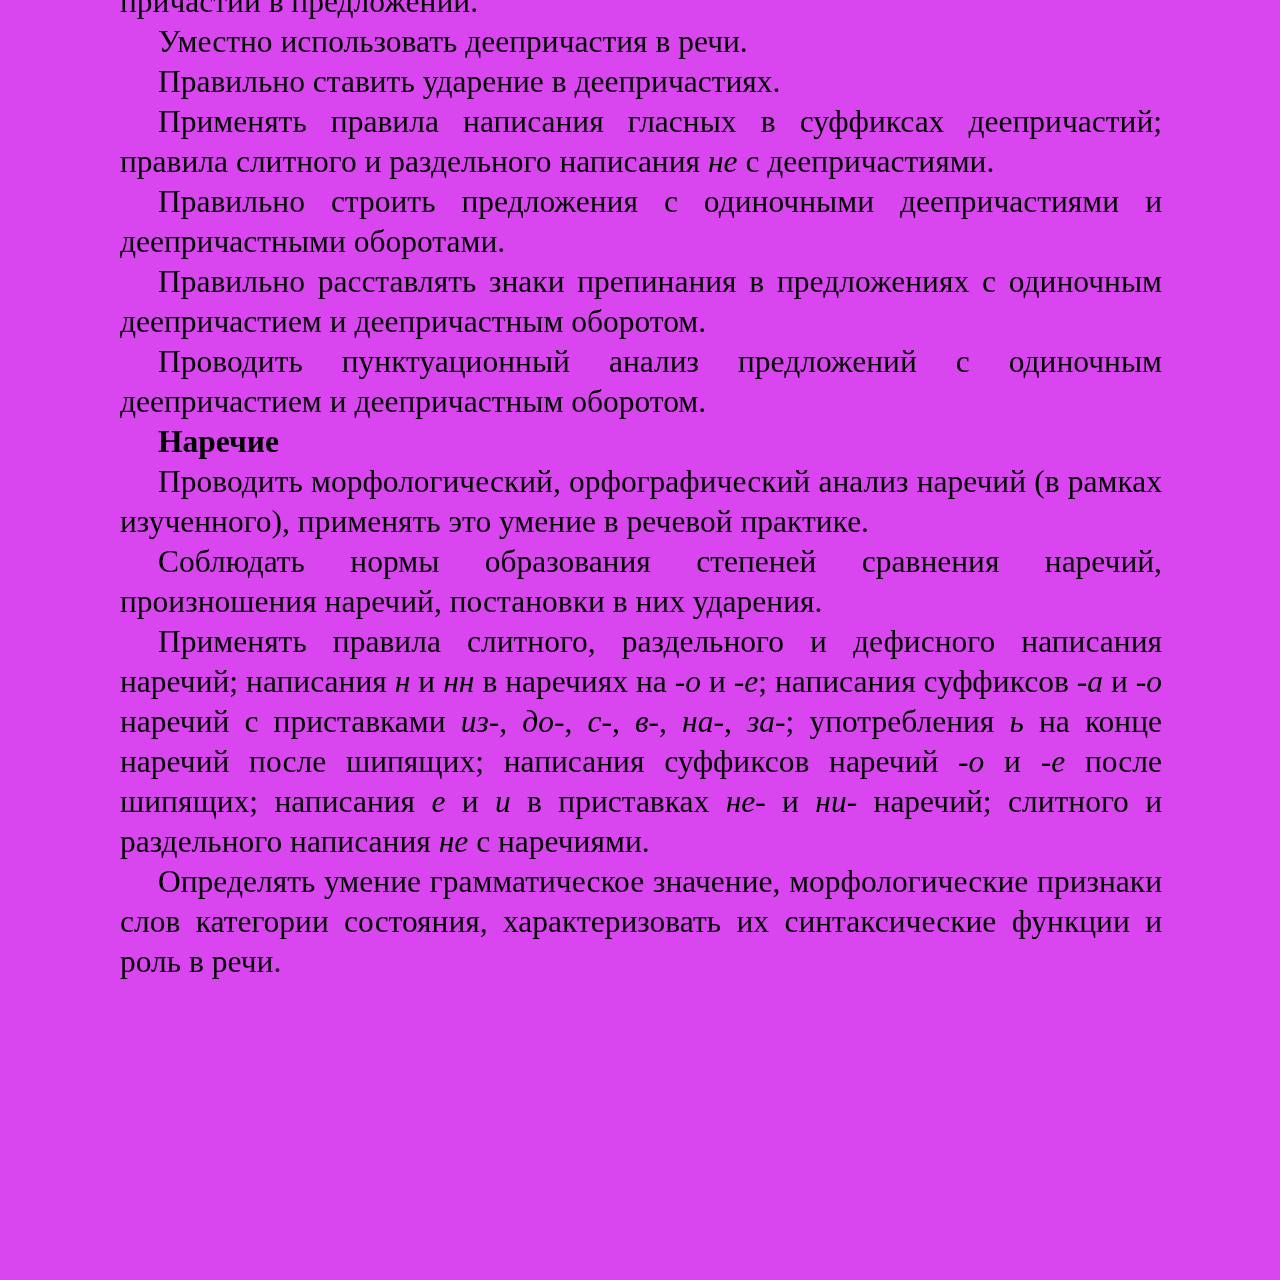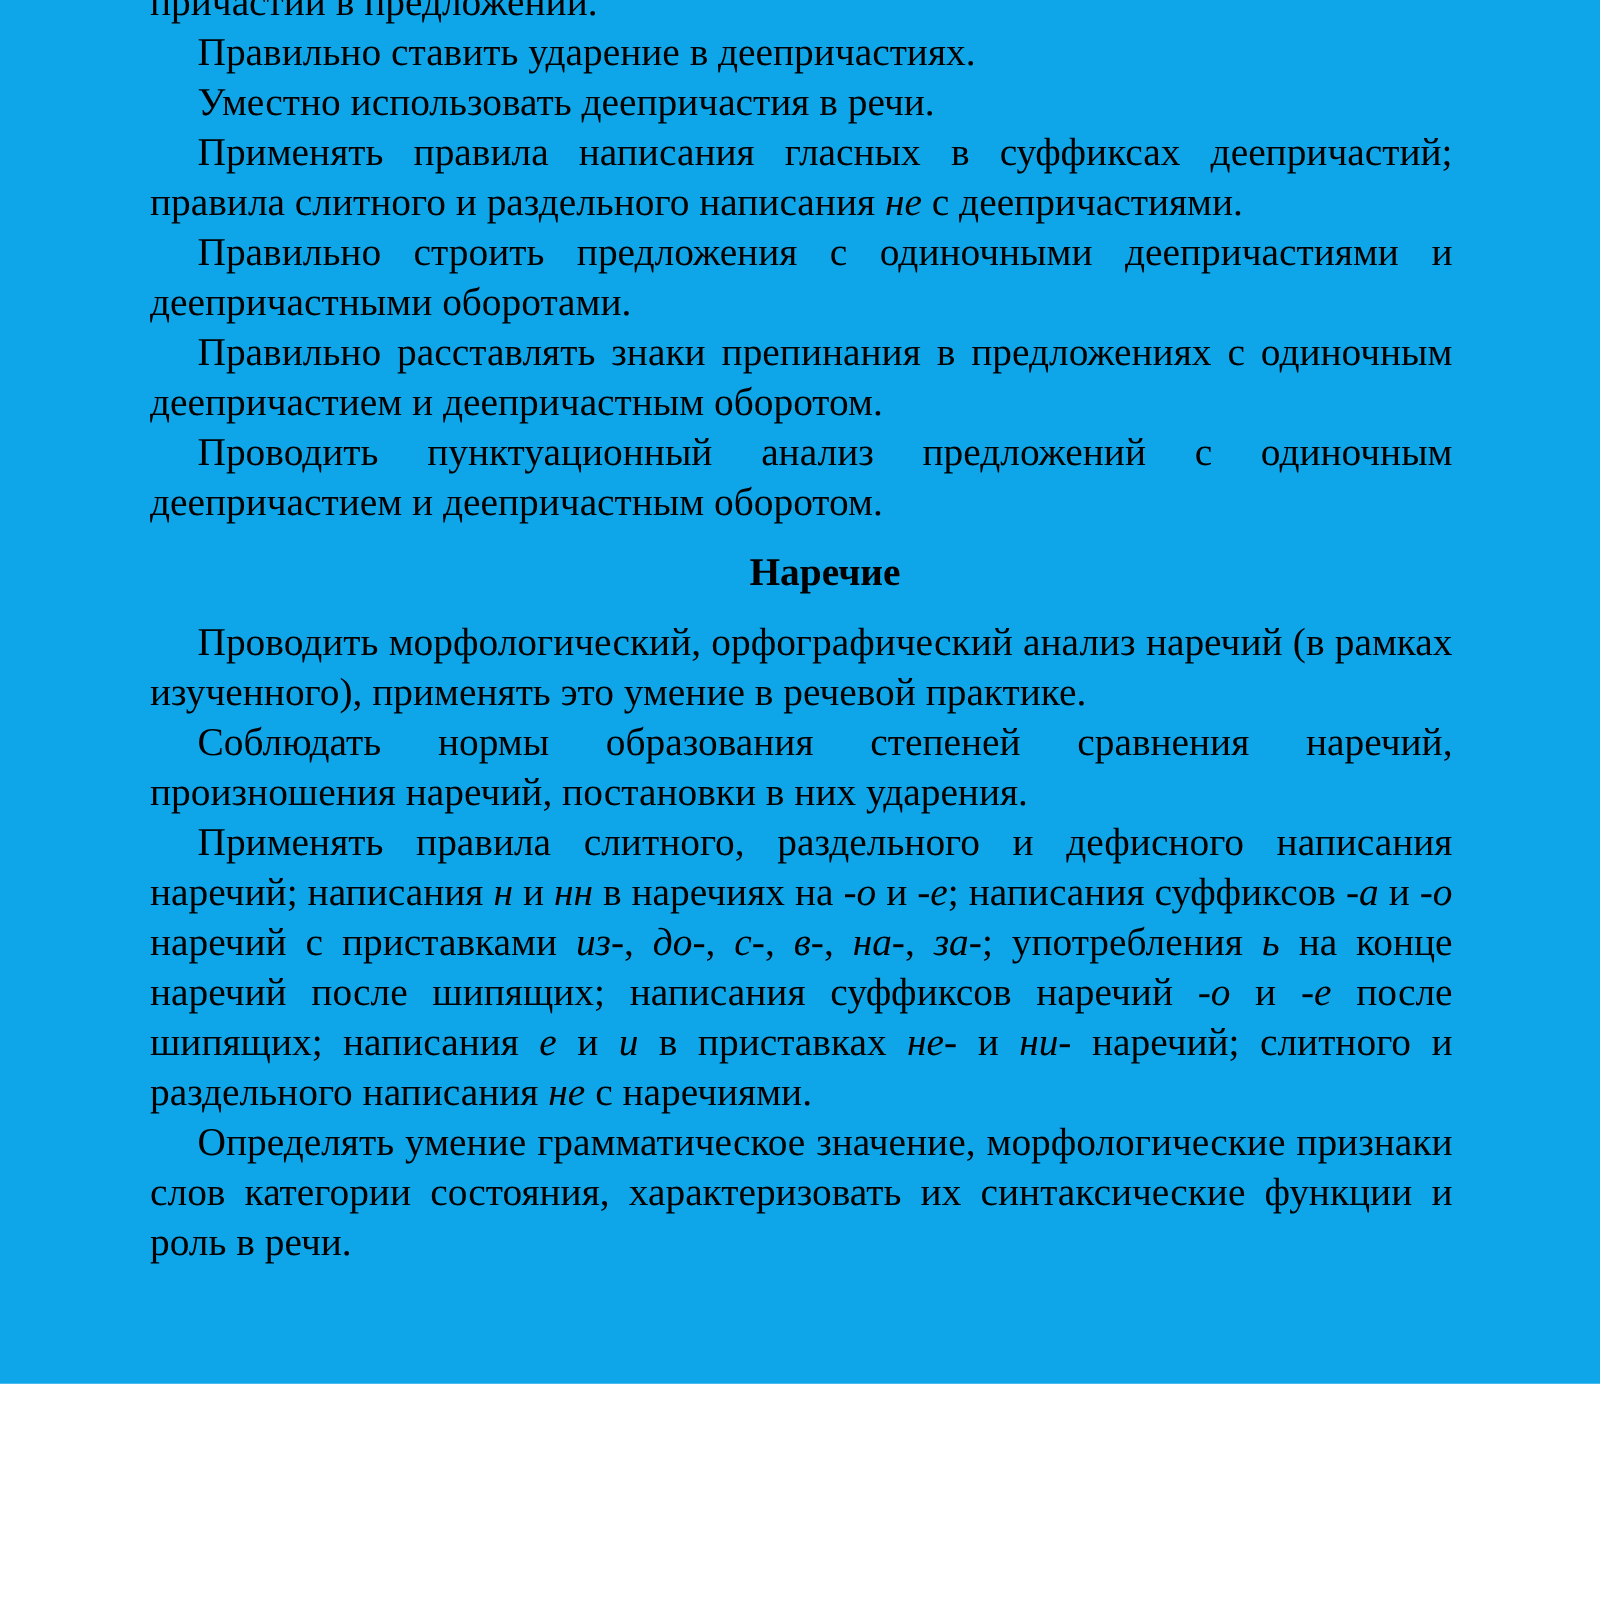--- a/index.html
+++ b/index.html
@@ -10,22 +10,22 @@
   body {
     width: 1280px;
     height: 1280px;
     overflow: hidden;
     font-family: "Liberation Serif", "DejaVu Serif", serif;
     color: #000000;
   }
   #page {
     position: relative;
     width: 1280px;
-    height: 1107px;
-    background: #0ea5e9;
+    height: 1280px;
+    background: #d946ef;
     overflow: hidden;
   }
   
   #col {
     position: absolute;
     left: 120px;
     top: -18px;            
     width: 1042px;
   }
   p.para {
@@ -35,47 +35,47 @@
     line-height: 40px;
     text-align: justify;
     text-justify: inter-word;
     text-indent: 38px;
     letter-spacing: 0px;
     word-spacing: 0px;
     -webkit-hyphens: none;
     hyphens: none;
   }
   p.heading {
-    margin: 16px;
+    margin: 0;
     padding: 0;
     font-size: 31.5px;
     line-height: 40px;
     font-weight: bold;
     text-indent: 38px;
-    text-align: center;
+    text-align: left;
   }
   p.noindent {
     text-indent: 0;
   }
   b.bi {
     font-weight: normal;
     font-style: italic;
   }
 </style>
 </head>
 <body>
 
 <div id="page">
   <div id="col">
 
     <p class="para noindent">причастий в предложении.</p>
 
+    <p class="para">Уместно использовать деепричастия в речи.</p>
+
     <p class="para">Правильно ставить ударение в деепричастиях.</p>
-
-    <p class="para">Уместно использовать деепричастия в речи.</p>
 
     <p class="para">
       <span>Применять правила написания гласных в суффиксах деепричастий; правила слитного и раздельного написания </span><b class="bi">не</b><span> с деепричастиями.</span>
     </p>
 
     <p class="para">Правильно строить предложения с одиночными деепричастиями и деепричастными оборотами.</p>
 
     <p class="para">Правильно расставлять знаки препинания в предложениях с одиночным деепричастием и деепричастным оборотом.</p>
 
     <p class="para">Проводить пунктуационный анализ предложений с одиночным деепричастием и деепричастным оборотом.</p>

